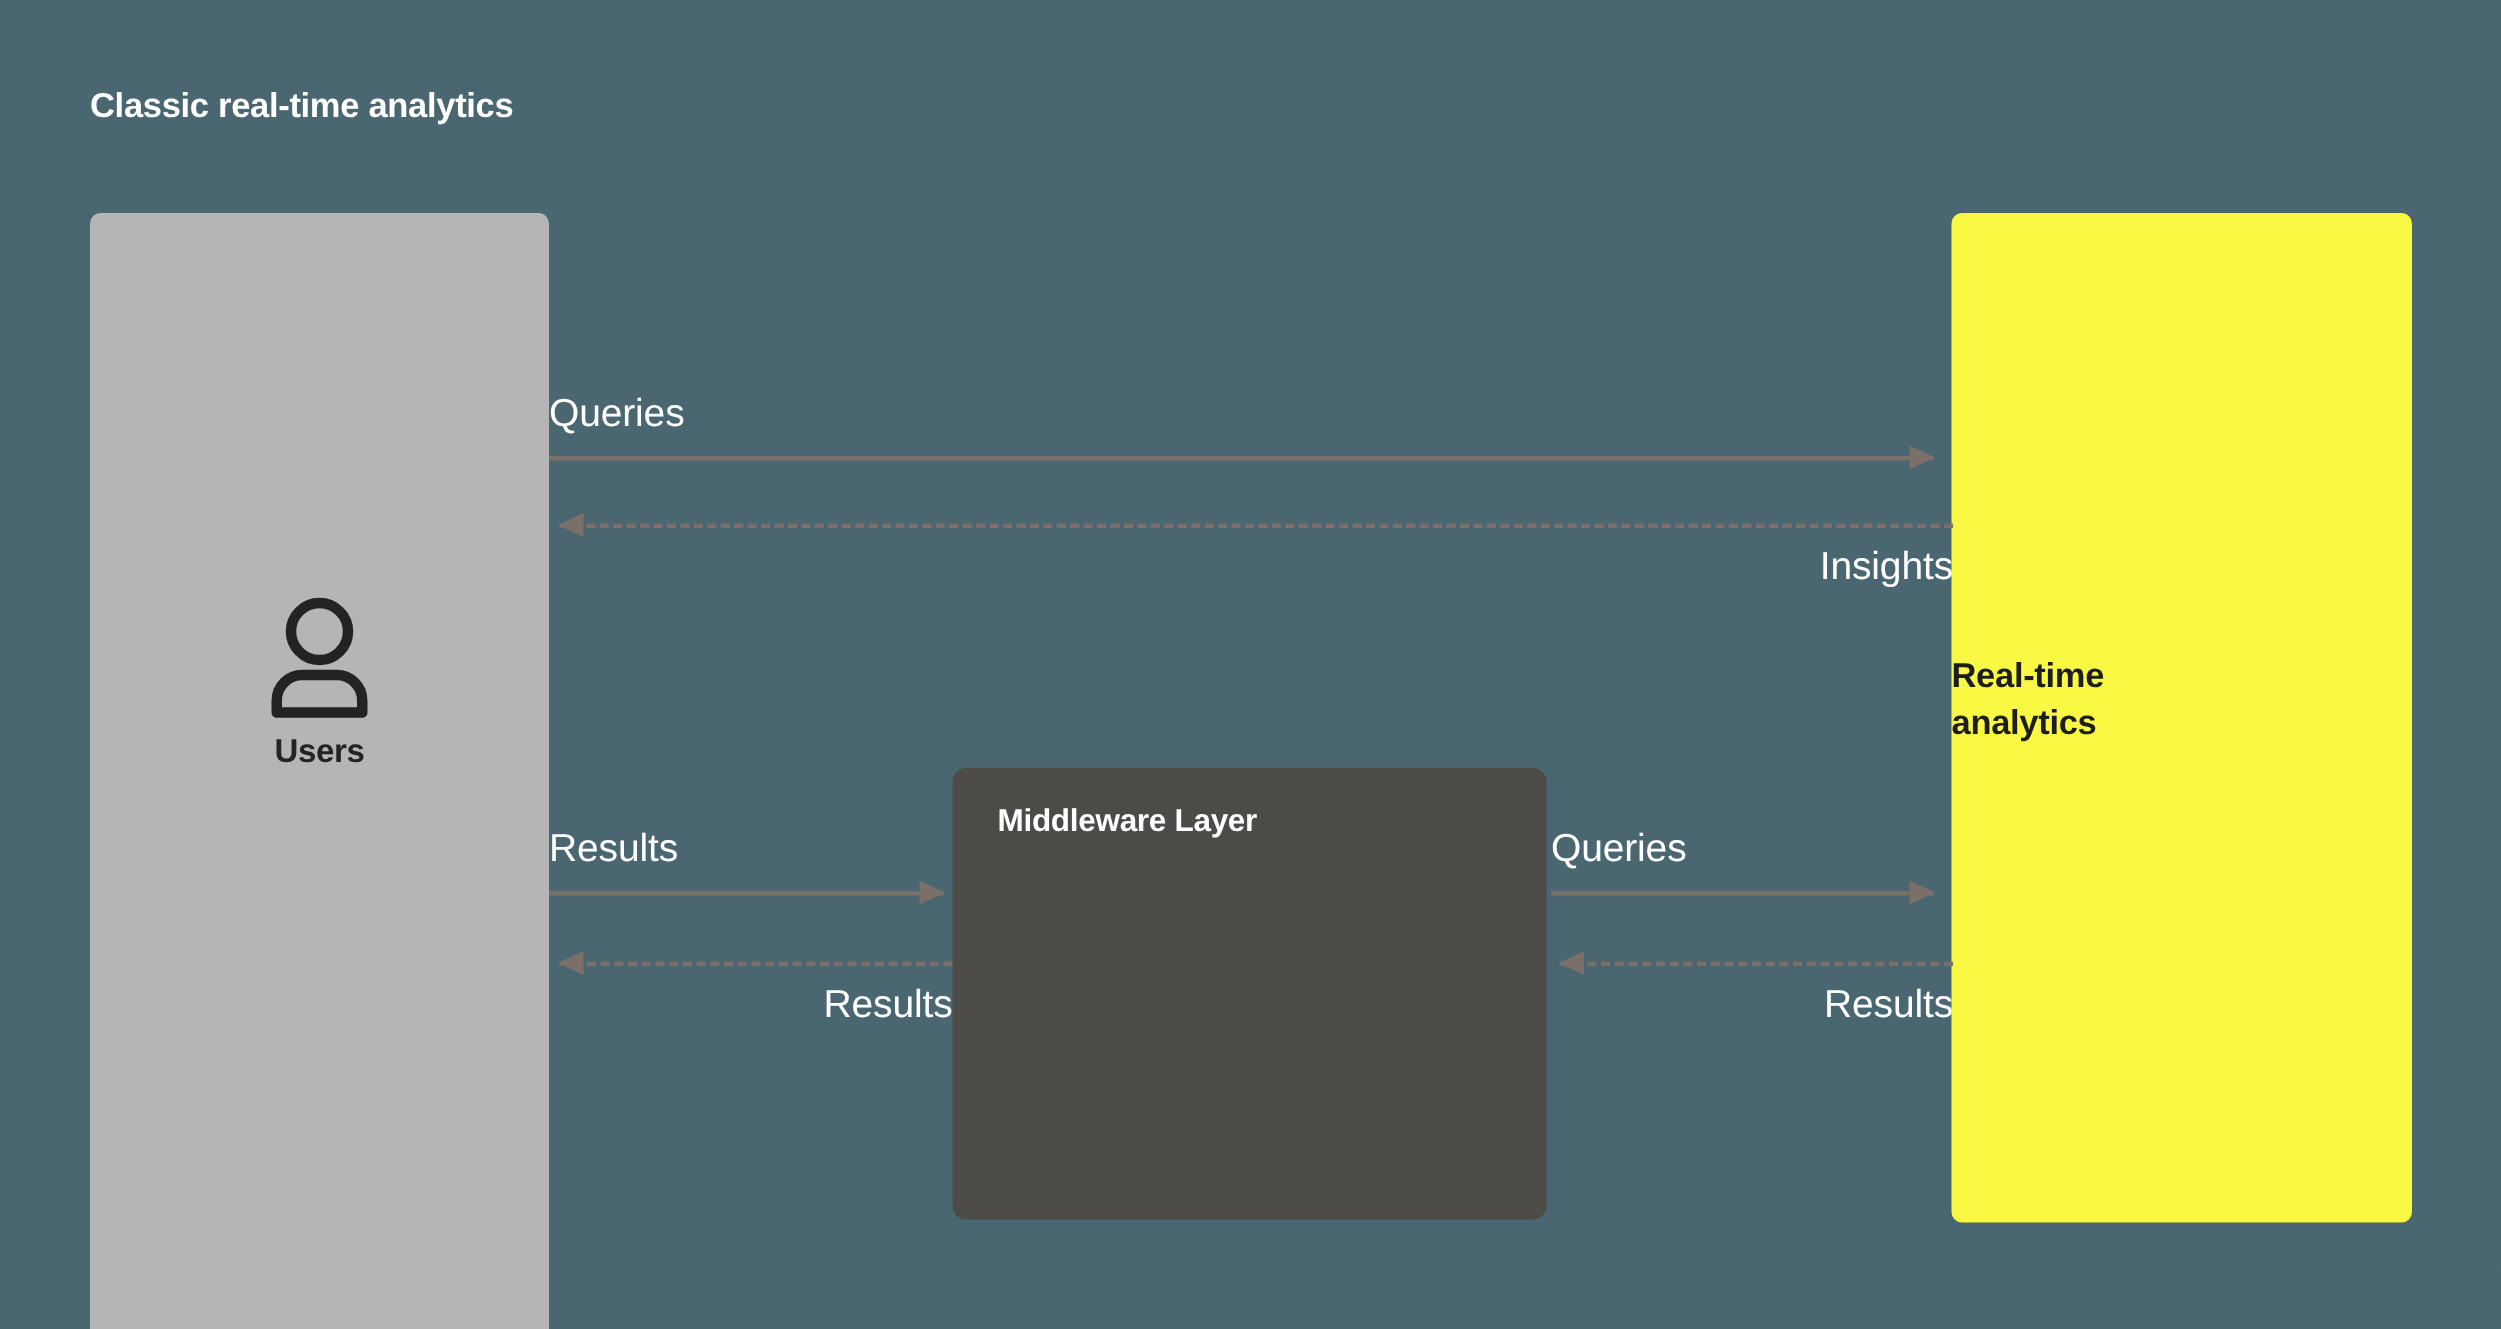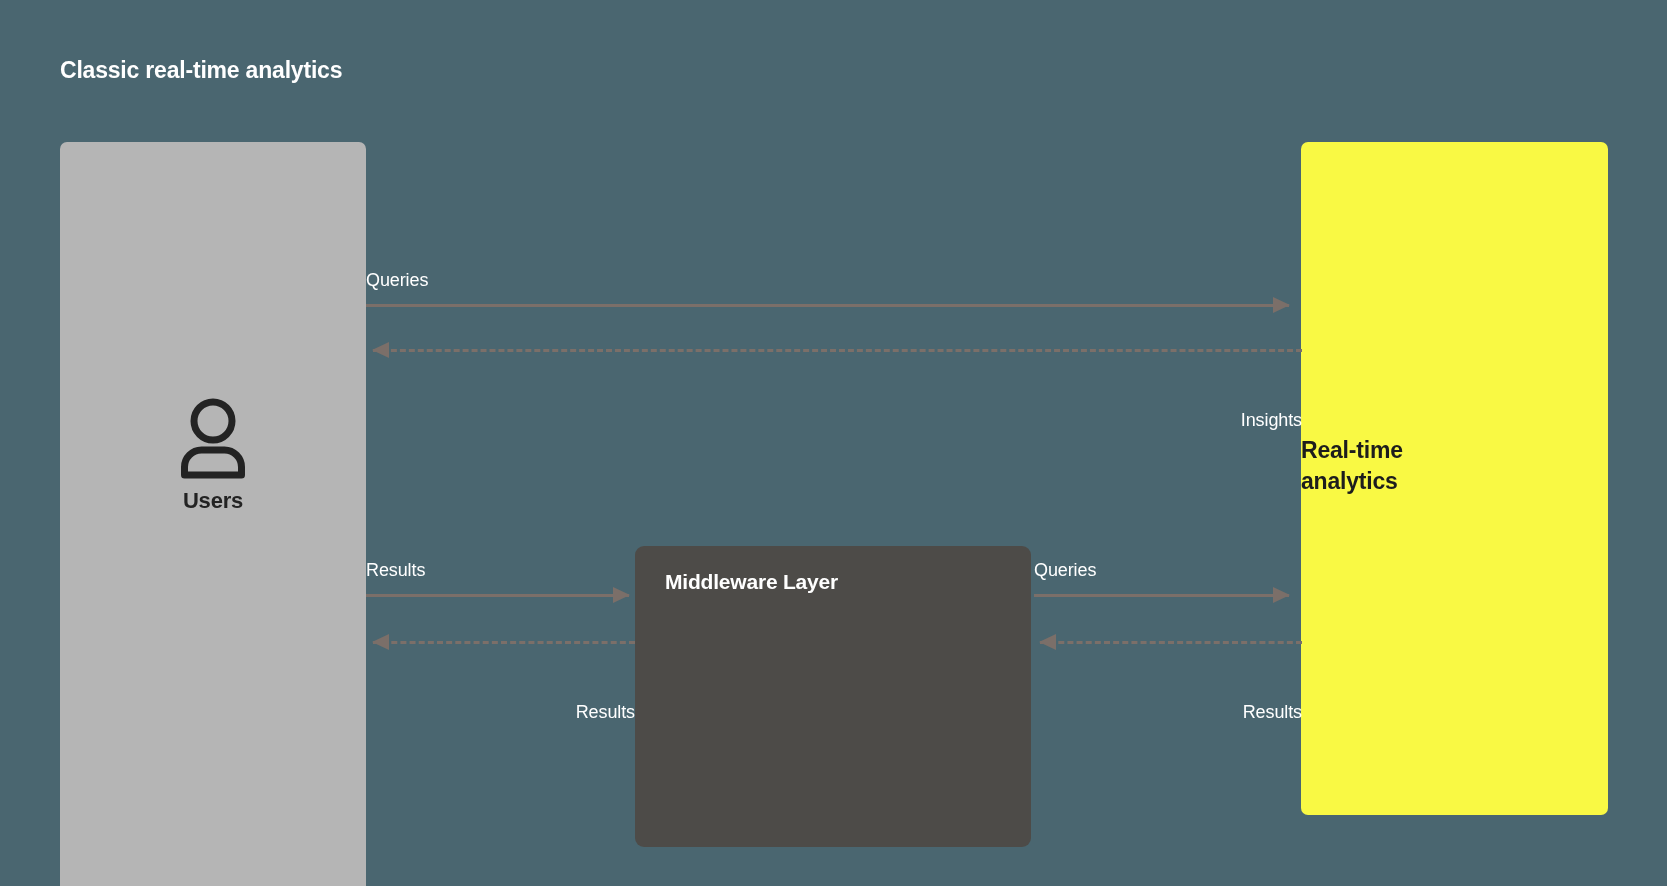--- a/index.html
+++ b/index.html
@@ -67,21 +67,20 @@
     letter-spacing: -0.2px;
   }
 
   .node-middleware {
     left: 635px;
     top: 512px;
     width: 396px;
     height: 301px;
     background: #4d4b48;
     border-radius: 9px;
-    margin-top: 34px;
   }
   .middleware-label {
     position: absolute;
     left: 30px;
     top: 24px;
     font-size: 21px;
     font-weight: bold;
     color: #ffffff;
     letter-spacing: -0.2px;
     white-space: nowrap;
@@ -139,25 +138,24 @@
   }
   .arrowhead.left {
     left: -1px;
     border-top: 8.5px solid transparent;
     border-bottom: 8.5px solid transparent;
     border-right: 17px solid #7b6f69;
   }
 
   .edge-label {
     position: absolute;
-    font-size: 18px;
+    font-size: 26px;
     color: #ffffff;
     letter-spacing: -0.1px;
     white-space: nowrap;
-    margin-top: 48px;
   }
   .edge-label.above {
     bottom: 13px;
   }
   .edge-label.below {
     top: 13px;
   }
   .edge-label.lft { left: 0; }
   .edge-label.rgt { right: 0; }
 

